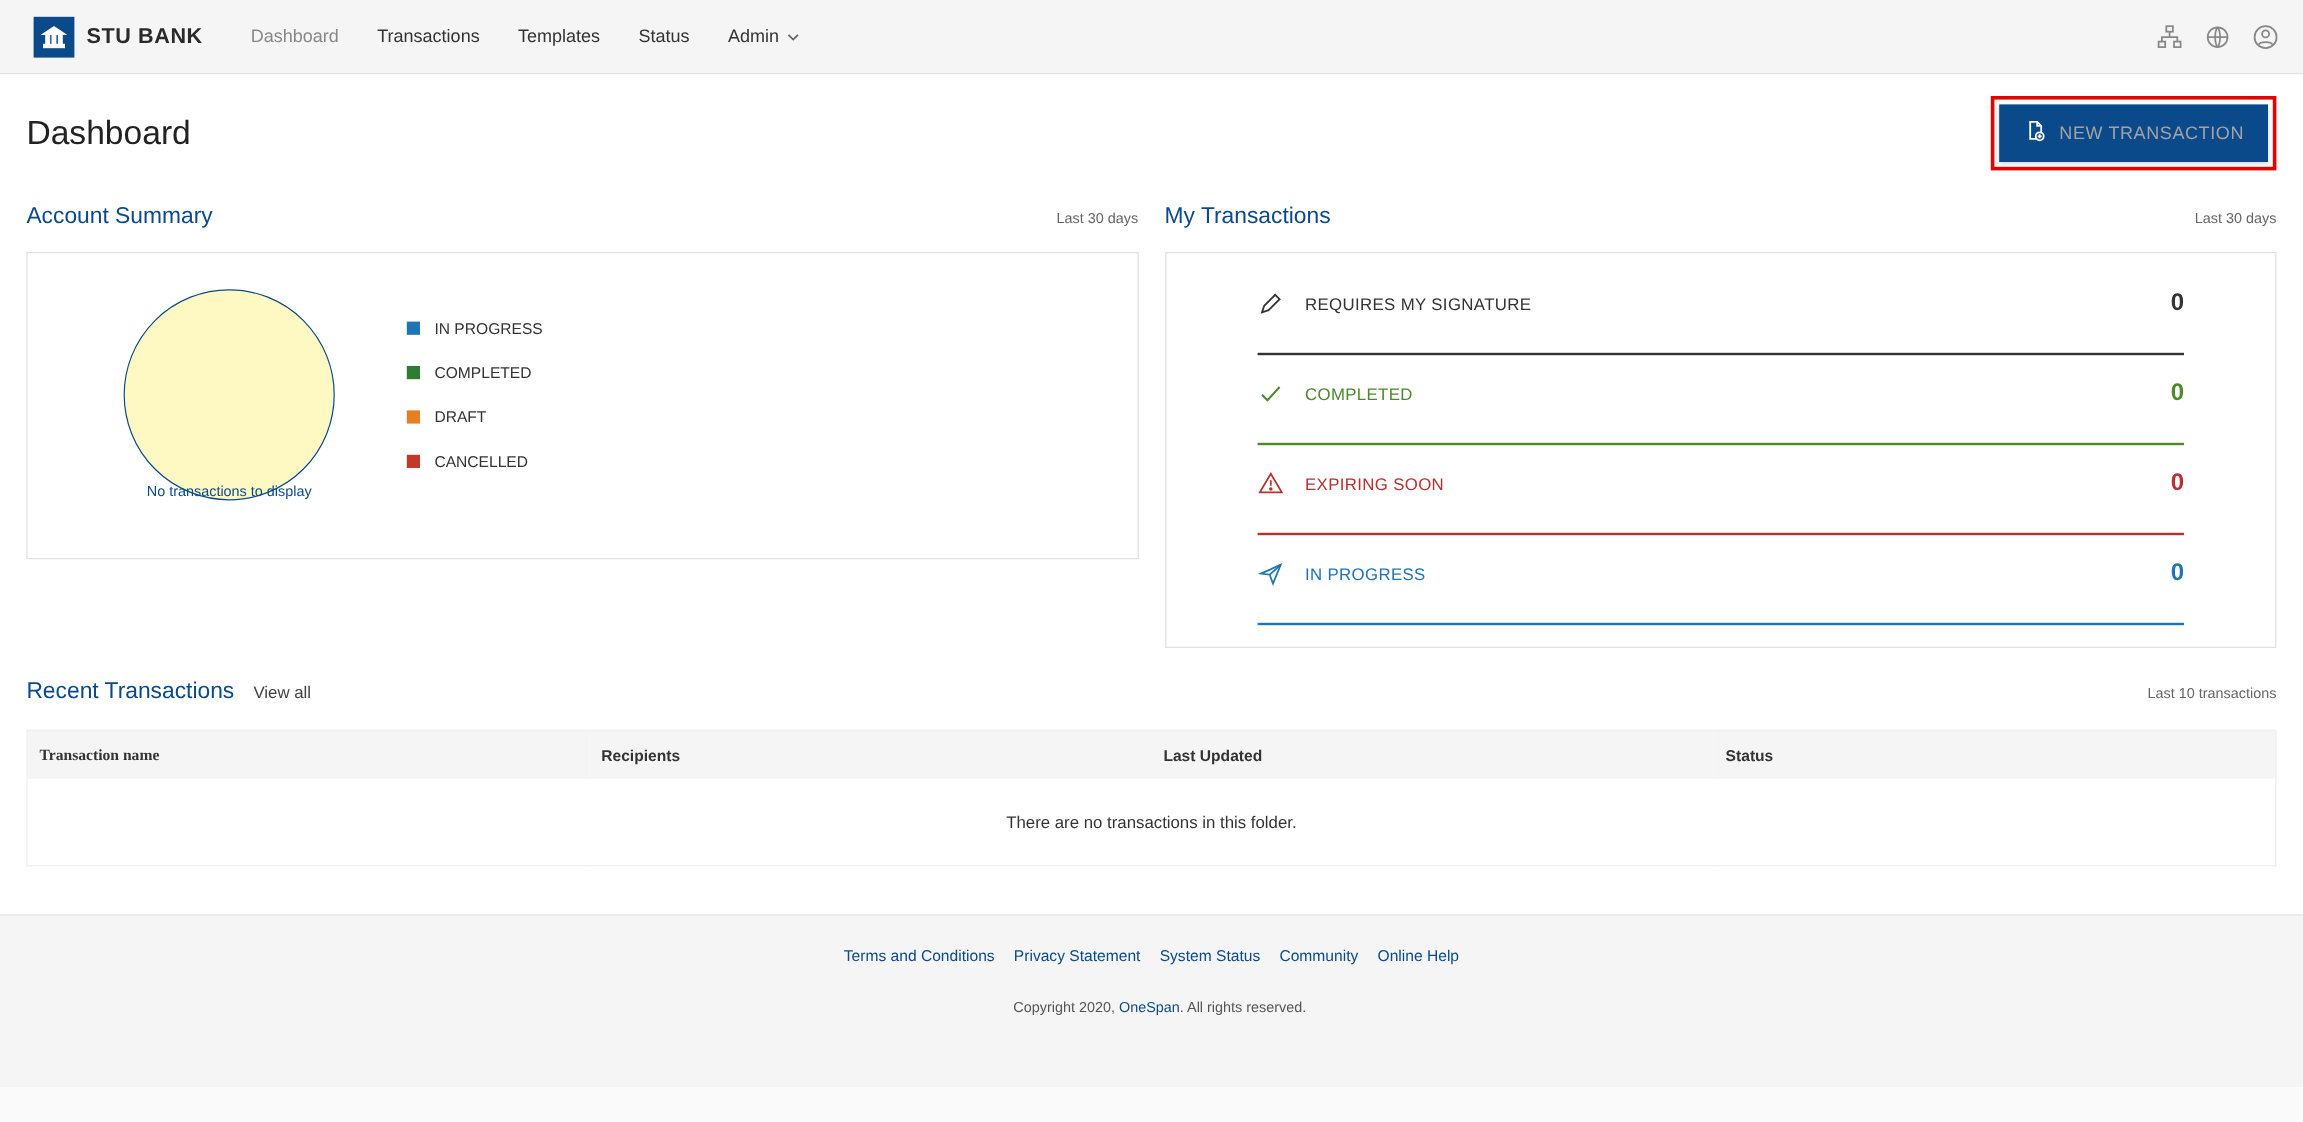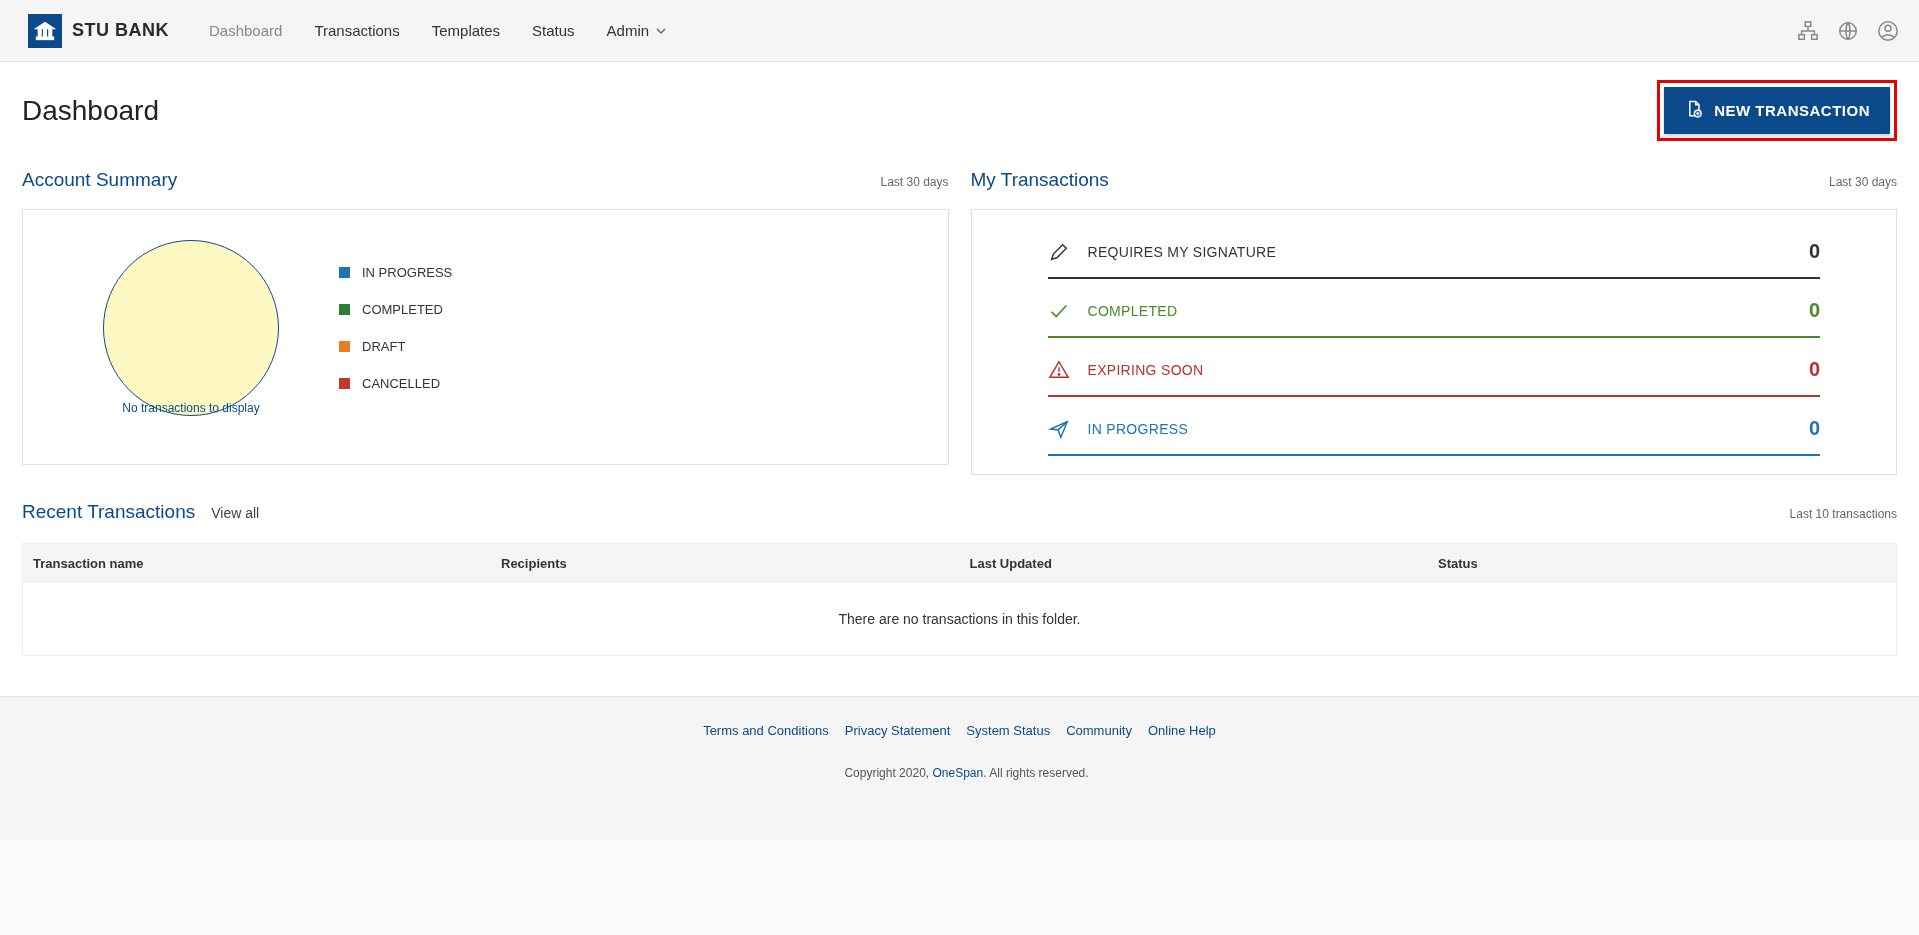--- a/index.html
+++ b/index.html
@@ -82,25 +82,25 @@
     font-size: 28px;
     font-weight: 400;
     color: #222;
   }
   .highlight-box {
     border: 3px solid #e60000;
     padding: 4px;
   }
   .new-tx-btn {
     background: #0b4a8a;
-    color: #ffffff;
+    color: #a3a3a3;
     border: none;
     padding: 12px 20px;
     font-size: 15px;
-    font-weight: 700;
+    font-weight: 400;
     letter-spacing: 0.5px;
     cursor: pointer;
     display: flex;
     align-items: center;
     gap: 10px;
     box-shadow: 0 2px 4px rgba(0,0,0,0.2);
   }
   .panels {
     display: flex;
     gap: 22px;
@@ -167,21 +167,21 @@
   }
   .mytx-list {
     display: flex;
     flex-direction: column;
     gap: 8px;
   }
   .mytx-row {
     display: flex;
     align-items: center;
     gap: 18px;
-    padding: 12px 0 14px 0;
+    padding: 12px 0 30px 0;
     border-bottom: 2px solid;
     cursor: pointer;
   }
   .mytx-icon {
     width: 22px;
     height: 22px;
     flex-shrink: 0;
   }
   .mytx-label {
     flex: 1;
@@ -218,21 +218,21 @@
     border-collapse: collapse;
   }
   .table th {
     text-align: left;
     background: #f5f5f5;
     padding: 12px 10px;
     font-size: 13px;
     font-weight: 600;
     color: #333;
   }
-  .table th:nth-child(1){ width: 25%; }
+  .table th:nth-child(1){ width: 25%; font-family: Liberation Serif, serif; }
   .table th:nth-child(2){ width: 25%; }
   .table th:nth-child(3){ width: 25%; }
   .table th:nth-child(4){ width: 25%; }
   .empty-row {
     text-align: center;
     padding: 28px 0;
     color: #333;
     font-size: 14px;
   }
   .footer {

